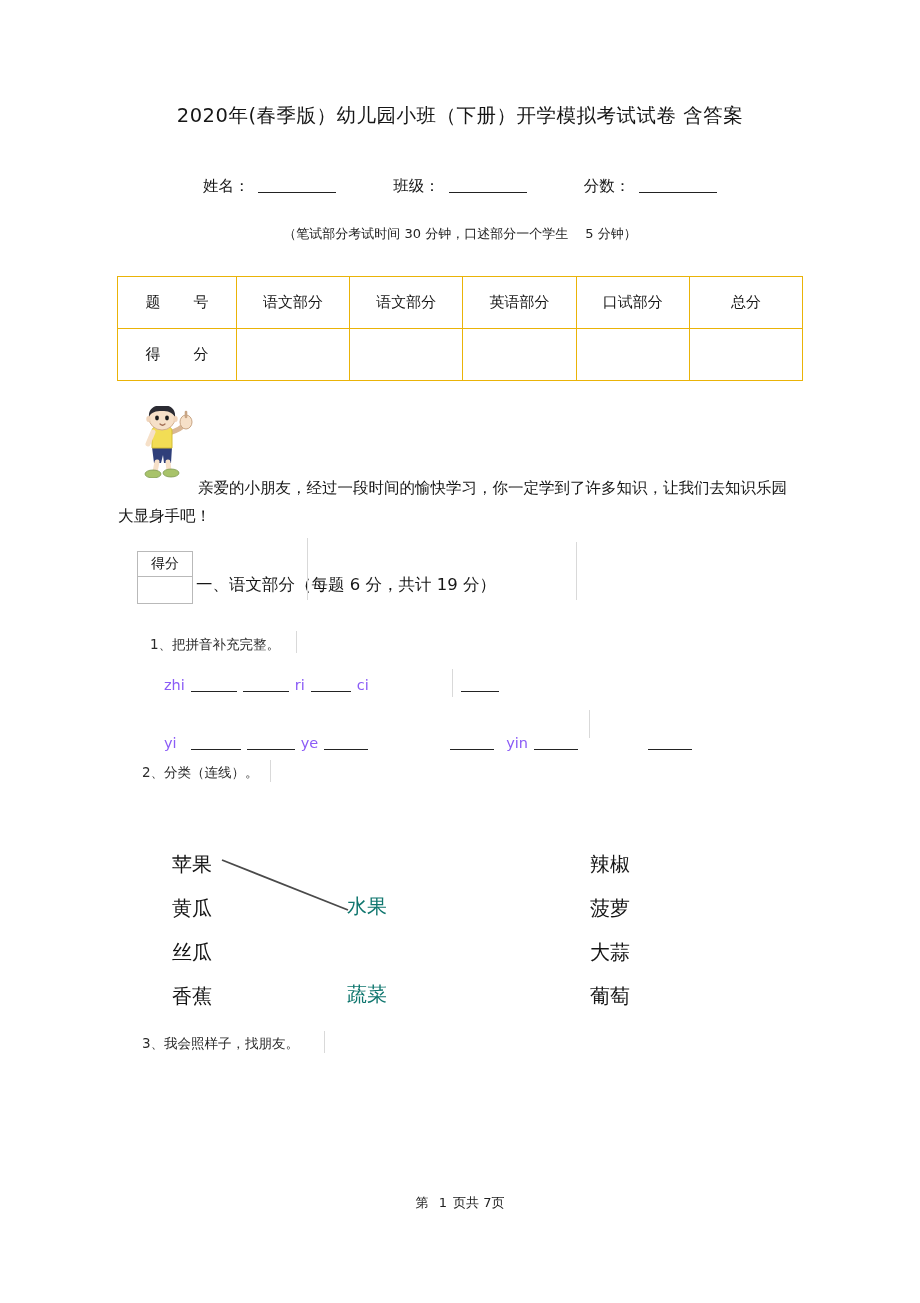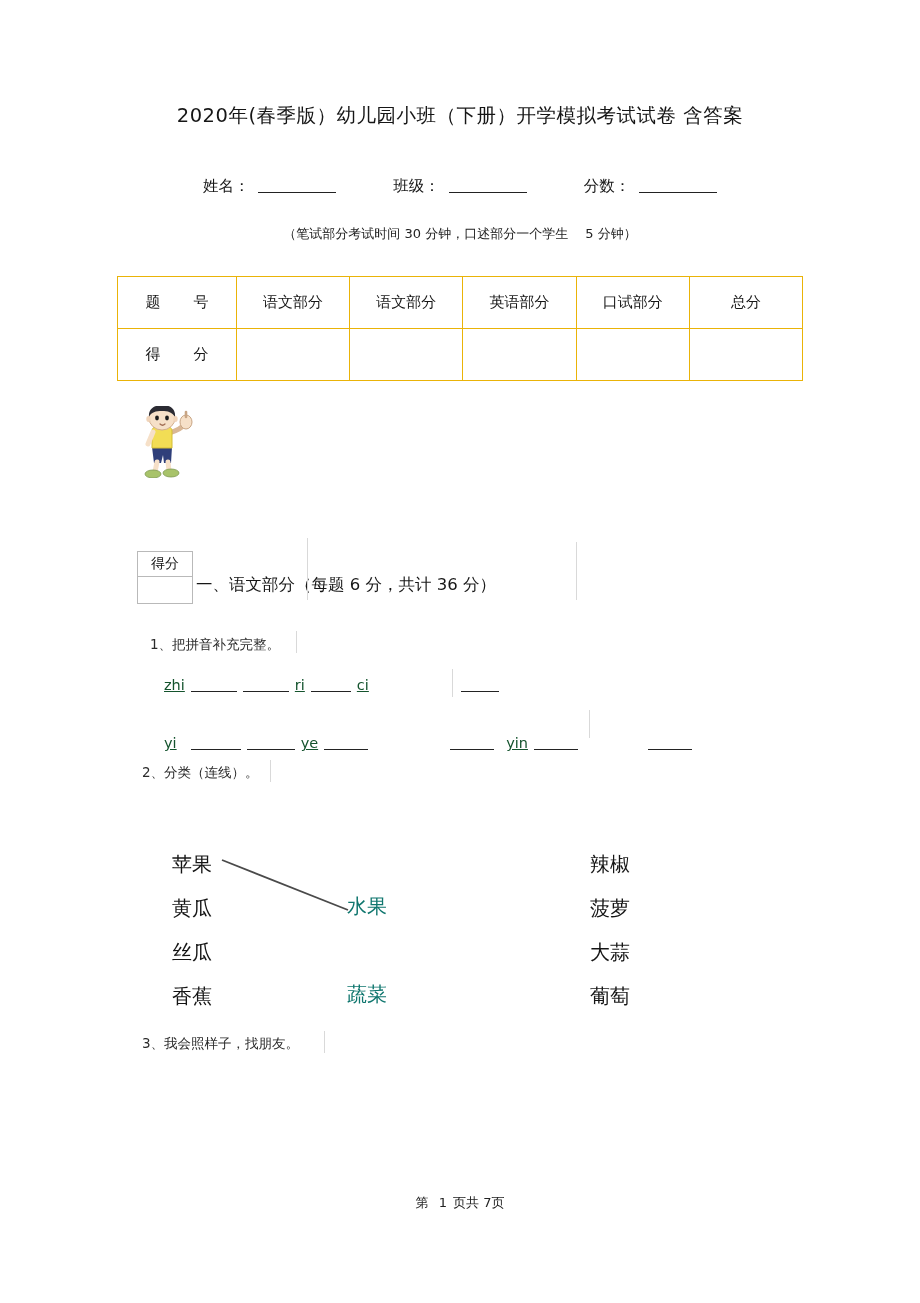--- a/index.html
+++ b/index.html
@@ -154,24 +154,23 @@
   }
   #q1-label { left: 142px; top: 632px; margin-left: 8px; }
   #q2-label { left: 142px; top: 760px; }
   #q3-label { left: 142px; top: 1031px; }
 
   
   .pinyin-row {
     position: absolute;
     left: 164px;
     font-size: 14.5px;
-    color: #14532d;
+    color: #8b5cf6;
     white-space: nowrap;
     font-family: "DejaVu Sans", "Liberation Sans", sans-serif;
-    text-decoration: underline;
   }
   #pinyin-row-1 { top: 673px; }
   #pinyin-row-2 { top: 714px; margin-top: 17px; }
   .pinyin-row .u {
     display: inline-block;
     border-bottom: 1.4px solid #232323;
     height: 12px;
     vertical-align: -2px;
   }
   .pinyin-row .gap-sm { display: inline-block; width: 6px; }
@@ -299,33 +298,34 @@
       <ellipse cx="10.5" cy="13" rx="2.2" ry="3" fill="#f0d4ba"></ellipse>
       <ellipse cx="37.5" cy="13" rx="2.2" ry="3" fill="#f0d4ba"></ellipse>
 
       <ellipse cx="19" cy="12" rx="1.9" ry="2.4" fill="#1c1c1c"></ellipse>
       <ellipse cx="29" cy="12" rx="1.9" ry="2.4" fill="#1c1c1c"></ellipse>
 
       <path d="M22 18 Q24.5 20.5 27 18" stroke="#a06b52" stroke-width="1.2" fill="none" stroke-linecap="round"></path>
     </svg>
   </div>
 
+  <div class="greeting">亲爱的小朋友，经过一段时间的愉快学习，你一定学到了许多知识，让我们去知识乐园大显身手吧！</div>
 
   <table class="defen-box">
     <tbody>
       <tr>
         <td>得分</td>
       </tr>
       <tr>
         <td class="empty"></td>
       </tr>
     </tbody>
   </table>
 
-  <div class="section-heading">一、语文部分（每题 6 分，共计 36 分）</div>
+  <div class="section-heading">一、语文部分（每题 6 分，共计 19 分）</div>
 
   <div class="faint-vline" style="left:307px; top:534px; height:62px;"></div>
   <div class="faint-vline" style="left:576px; top:538px; height:58px;"></div>
   <div class="faint-vline" style="left:296px; top:627px; height:22px;"></div>
   <div class="faint-vline" style="left:452px; top:665px; height:28px;"></div>
   <div class="faint-vline" style="left:589px; top:706px; height:28px;"></div>
   <div class="faint-vline" style="left:270px; top:756px; height:22px;"></div>
   <div class="faint-vline" style="left:324px; top:1027px; height:22px;"></div>
 
   <div class="q-label" id="q1-label">

